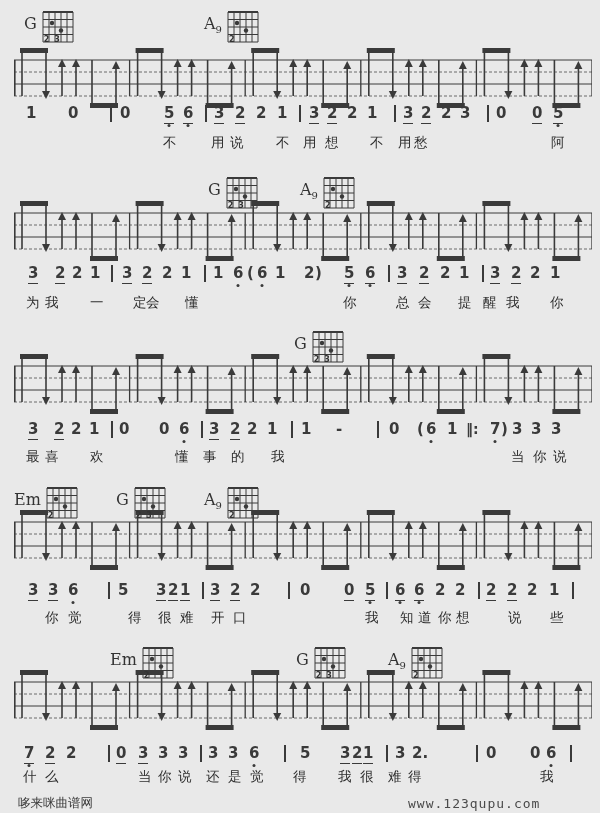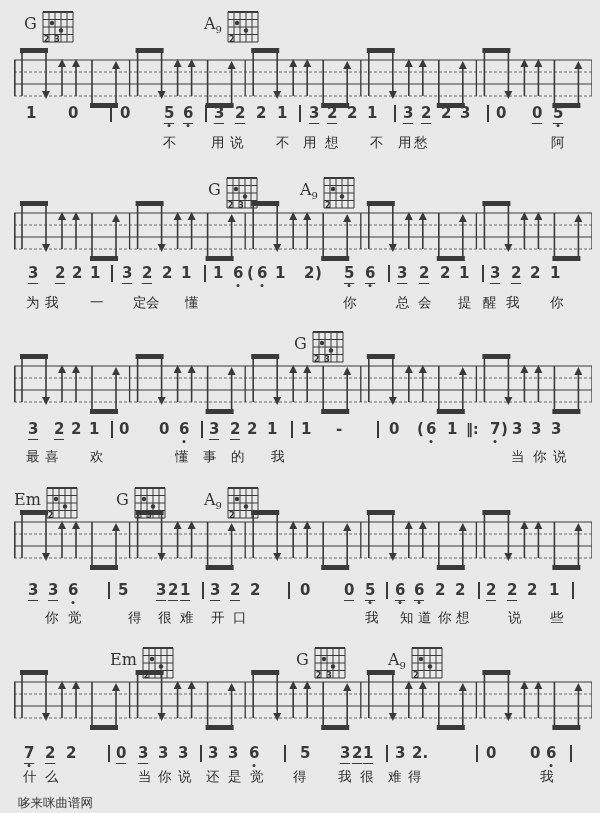--- a/index.html
+++ b/index.html
@@ -23,20 +23,21 @@
   .staffsvg{position:absolute;left:14px;}
   #footer-site{position:absolute;left:18px;top:795px;font-size:12.5px;color:#3a3a3a;}
   #footer-url{position:absolute;left:408px;top:796px;font-size:13px;
        font-family:"DejaVu Sans Mono",monospace;color:#4a4a4a;letter-spacing:1px;}
 </style>
 </head>
 <body>
 
 <div id="page">
   <span id="footer-site">哆来咪曲谱网</span>
+  <span id="footer-url">www.123qupu.com</span>
 <div style="position: absolute; left: 0px; top: 0px; width: 600px;">
       <div class="staffsvg" style="top: 46px;"><svg width="578" height="68" viewBox="0 0 578 68">
           <line x1="0" y1="14" x2="578" y2="14" stroke="#3a3a3a" stroke-width="1"></line>
           <line x1="0" y1="26" x2="578" y2="26" stroke="#6a6a6a" stroke-width="1" stroke-dasharray="3,2"></line>
           <line x1="0" y1="38" x2="578" y2="38" stroke="#3a3a3a" stroke-width="1"></line>
           <line x1="0" y1="50" x2="578" y2="50" stroke="#6a6a6a" stroke-width="1" stroke-dasharray="3,2"></line>
           <line x1="0.8" y1="14" x2="0.8" y2="50" stroke="#3a3a3a" stroke-width="1.6"></line>
           <rect x="6" y="2" width="28" height="5" fill="#3a3a3a"></rect>
           <line x1="8" y1="6" x2="8" y2="50" stroke="#3a3a3a" stroke-width="1.6"></line>
           <line x1="32" y1="6" x2="32" y2="45" stroke="#3a3a3a" stroke-width="1.6"></line>

